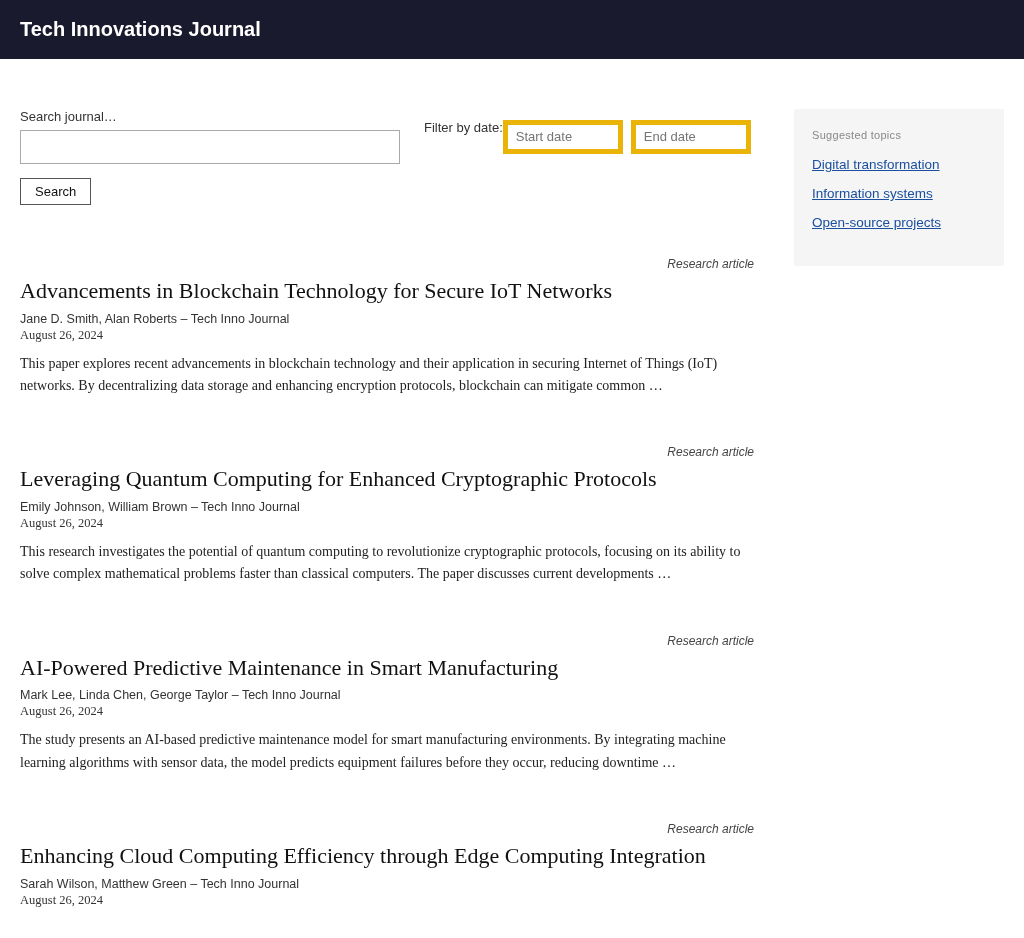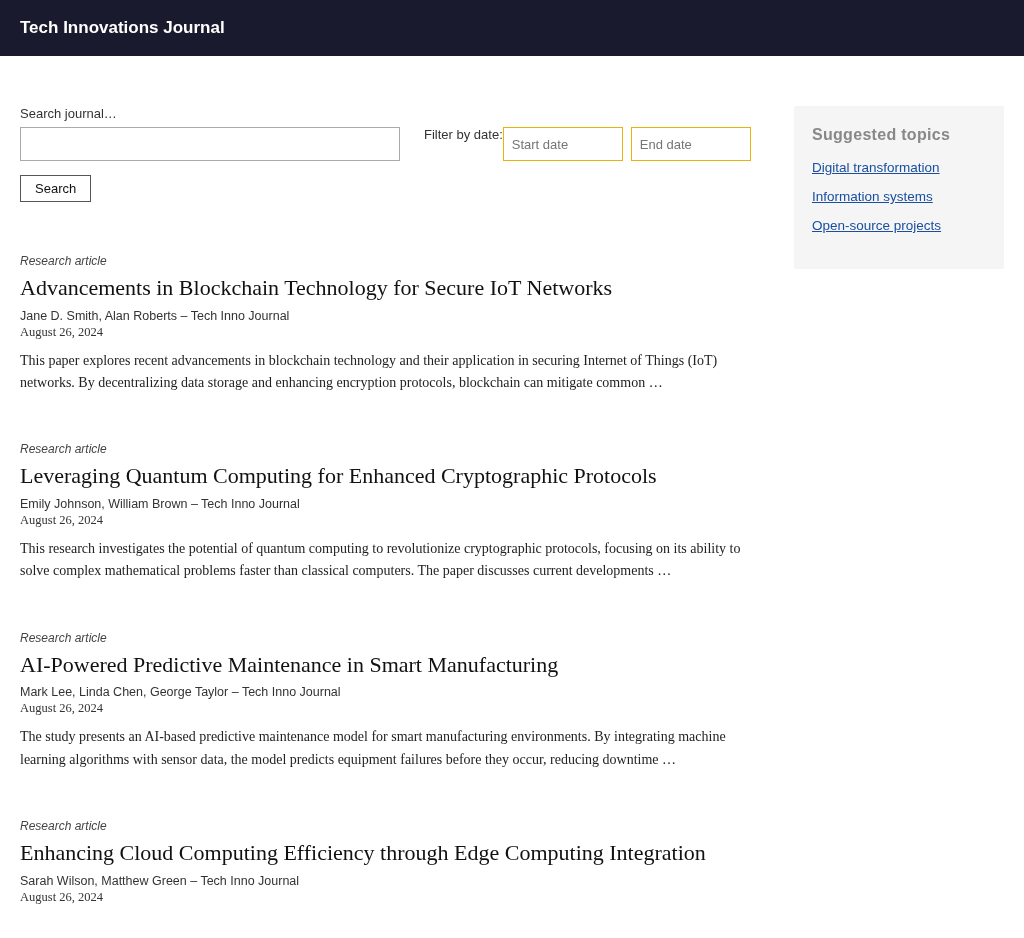--- a/index.html
+++ b/index.html
@@ -16,21 +16,21 @@
     }
 
     
     .header {
       background: #1a1a2e;
       padding: 18px 20px;
     }
 
     .header-title {
       color: #fff;
-      font-size: 17px;
+      font-size: 20px;
       font-weight: bold;
       font-family: Arial, sans-serif;
     }
 
     
     .page-body {
       display: flex;
       max-width: 1024px;
       margin: 0 auto;
       padding: 50px 20px 40px 20px;
@@ -55,21 +55,21 @@
     .search-label {
       font-family: Arial, sans-serif;
       font-size: 13px;
       color: #333;
       margin-bottom: 6px;
       display: block;
     }
 
     .search-row {
       display: flex;
-      align-items: flex-end;
+      align-items: center;
       gap: 24px;
       margin-bottom: 14px;
     }
 
     .search-input-wrap {
       flex: 1;
       max-width: 380px;
     }
 
     .search-input {
@@ -93,21 +93,21 @@
       color: #333;
     }
 
     .date-inputs {
       display: flex;
       gap: 8px;
     }
 
     .date-input {
       height: 34px;
-      border: 1px solid #eab308;
+      border: 5px solid #eab308;
       padding: 4px 8px;
       font-size: 13px;
       font-family: Arial, sans-serif;
       color: #888;
       outline: none;
       width: 120px;
     }
 
     .search-button {
       display: inline-block;
@@ -131,20 +131,21 @@
       padding: 24px 0 24px 0;
       border-bottom: none;
     }
 
     .article-type {
       font-family: Arial, sans-serif;
       font-size: 12px;
       color: #444;
       margin-bottom: 6px;
       font-style: italic;
+      text-align: right;
     }
 
     .article-title {
       font-size: 22px;
       font-weight: normal;
       color: #111;
       margin-bottom: 6px;
       line-height: 1.3;
     }
 
@@ -170,24 +171,24 @@
 
     
     .sidebar-panel {
       background: #f5f5f5;
       padding: 20px 18px 24px 18px;
       border-radius: 2px;
     }
 
     .sidebar-heading {
       font-family: Arial, sans-serif;
-      font-size: 16px;
+      font-size: 11px;
       color: #888;
       margin-bottom: 16px;
-      font-weight: bold;
+      font-weight: normal;
       letter-spacing: 0.3px;
     }
 
     .sidebar-topic {
       display: block;
       font-family: Arial, sans-serif;
       font-size: 13.5px;
       color: #1a4fa0;
       text-decoration: underline;
       margin-bottom: 14px;

